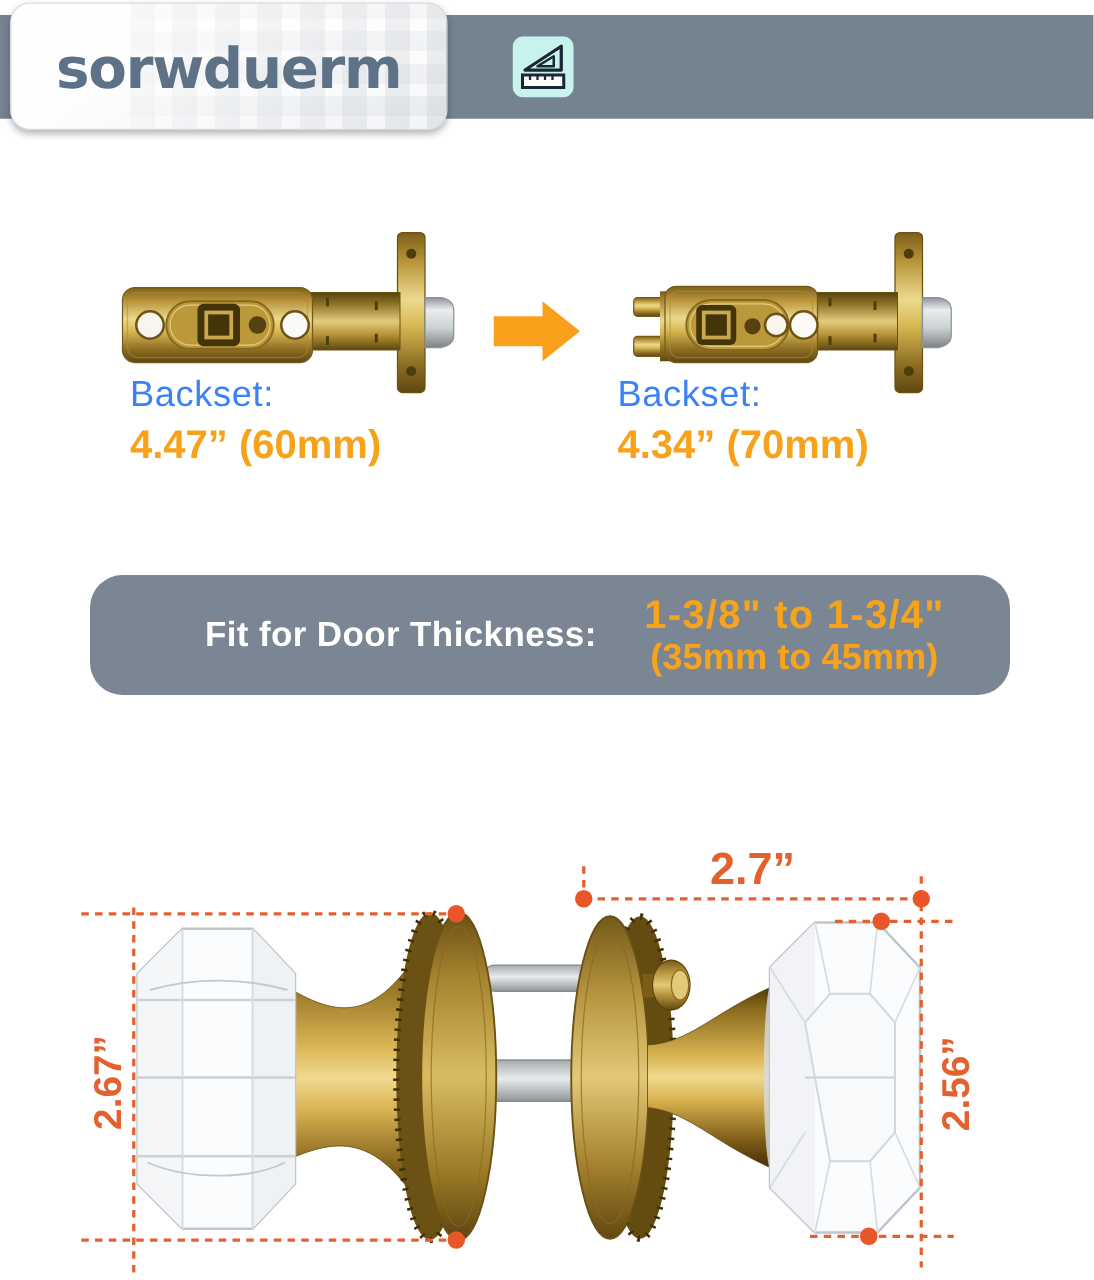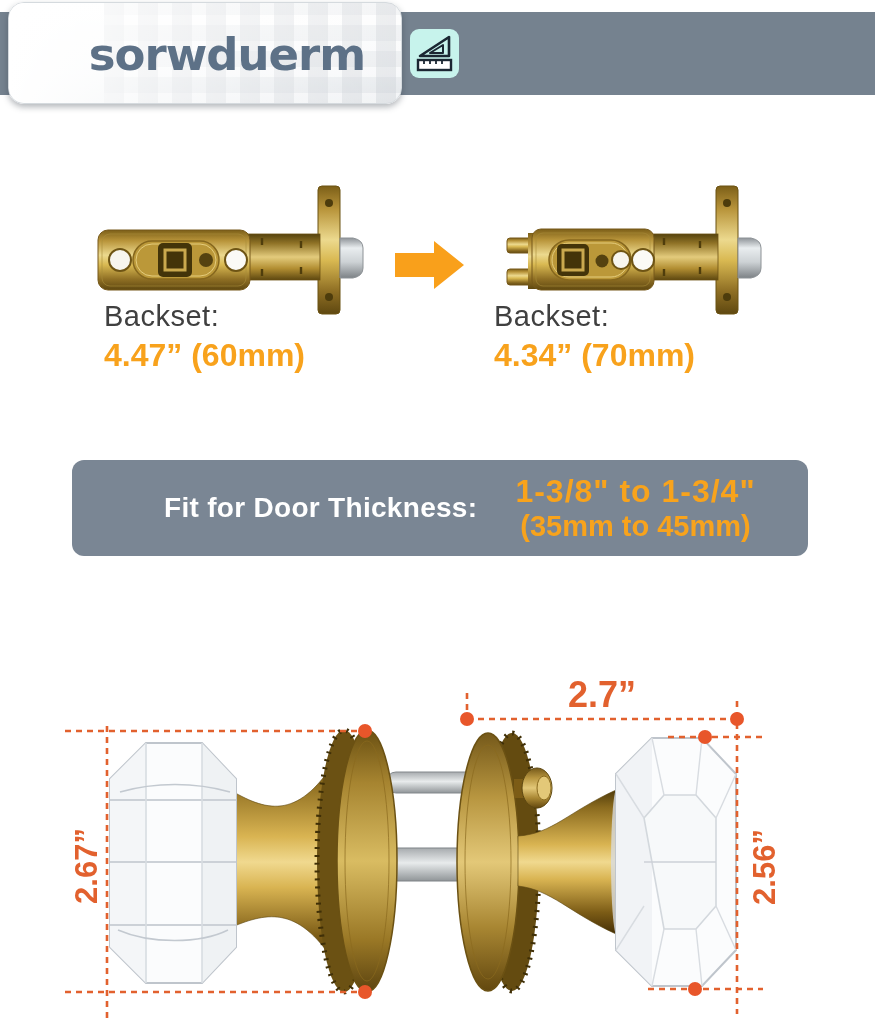--- a/index.html
+++ b/index.html
@@ -3,41 +3,41 @@
 <meta charset="utf-8">
 <style>
   html,body{margin:0;padding:0;background:#fff;}
   .canvas{position:relative;width:875px;height:1024px;background:#fff;overflow:hidden;
           font-family:"Liberation Sans",sans-serif;}
   
   .band{position:absolute;left:0;top:12px;width:875px;height:83px;background:#75828f;}
   .logo-card{position:absolute;left:8px;top:2px;width:348px;height:100px;border-radius:16px;
              background:linear-gradient(180deg,#ffffff 0%,#f4f6f8 70%,#e9ecef 100%);
              border:1px solid #d5dade;box-shadow:0 3px 6px rgba(40,50,60,.35);
-             display:flex;align-items:center;justify-content:center;overflow:hidden;padding-left:44px;}
+             display:flex;align-items:center;justify-content:center;overflow:hidden;}
   .logo-photo{position:absolute;left:95px;top:0;right:0;bottom:0;opacity:.5;
      background:
        repeating-linear-gradient(90deg, rgba(130,140,152,.32) 0 20px, rgba(255,255,255,0) 20px 34px),
        repeating-linear-gradient(0deg, rgba(255,255,255,.55) 0 10px, rgba(150,160,170,.22) 10px 26px);}
   .logo-fade{position:absolute;left:0;top:0;right:0;bottom:0;
      background:linear-gradient(90deg,#ffffff 0%,rgba(255,255,255,.65) 35%,rgba(255,255,255,.15) 100%);}
   .logo-text{position:relative;font-family:"DejaVu Sans",sans-serif;font-weight:bold;
              font-size:45px;color:#5d7187;letter-spacing:-1px;transform:translateY(1px);}
   .ruler-box{position:absolute;left:410px;top:29px;}
   .page-title{position:absolute;left:460px;top:24px;font-size:50px;line-height:58px;
               font-weight:bold;color:#ffffff;letter-spacing:1px;}
   
   .latches{position:absolute;left:90px;top:170px;}
   .caption{position:absolute;width:330px;}
-  .caption .lab{display:block;font-size:29px;color:#404040;letter-spacing:.5px;}
+  .caption .lab{display:block;font-size:29px;color:#3b82f6;letter-spacing:.5px;}
   .caption .val{display:block;margin-top:4px;font-size:32px;font-weight:bold;color:#f8a21c;}
   .caption.c-left{left:104px;top:300px;}
   .caption.c-right{left:494px;top:300px;}
   
-  .banner{position:absolute;left:72px;top:460px;width:736px;height:96px;border-radius:12px;
+  .banner{position:absolute;left:72px;top:460px;width:736px;height:96px;border-radius:26px;
           background:#7a8694;display:flex;align-items:center;}
   .banner .b-label{margin-left:92px;font-size:28px;font-weight:bold;color:#ffffff;letter-spacing:.3px;}
   .banner .b-values{margin-left:38px;text-align:center;color:#f8a31c;font-weight:bold;line-height:1.12;}
   .banner .b-line1{font-size:32px;letter-spacing:1px;}
   .banner .b-line2{font-size:29px;}
   
   .knob-svg{position:absolute;left:0;top:660px;}
   svg text{font-family:"Liberation Sans",sans-serif;}
 </style>
 </head>

